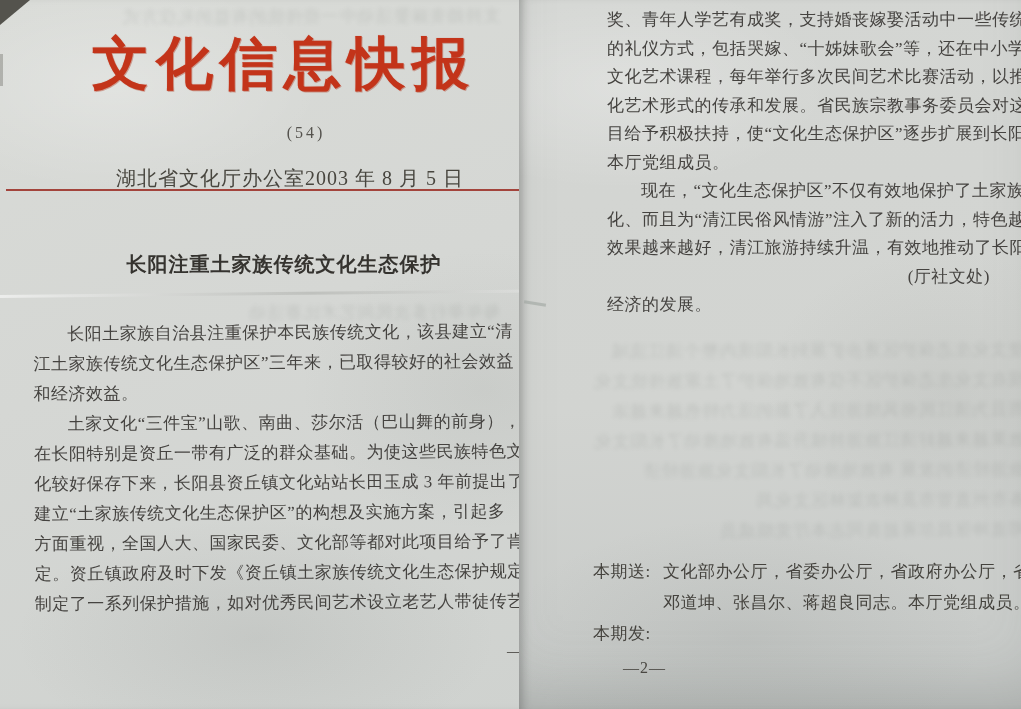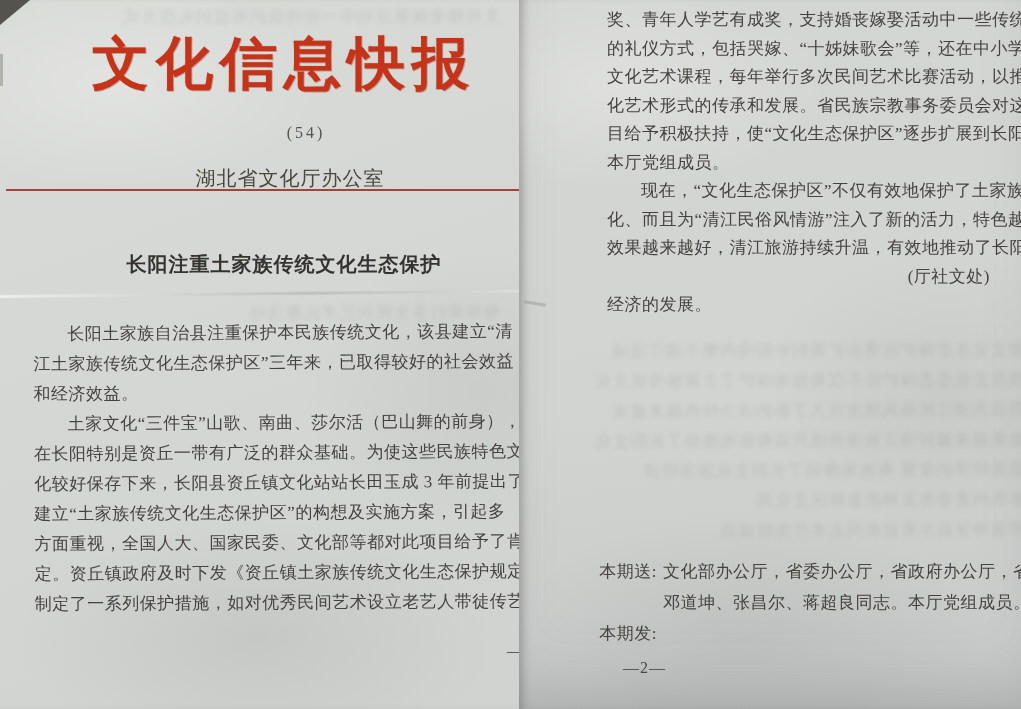--- a/index.html
+++ b/index.html
@@ -46,21 +46,21 @@
   .line{white-space:nowrap;}
   .ind{text-indent:2em;}
   .right{text-align:right;width:383px;white-space:nowrap;}
 
   .pagenum{position:absolute;font-size:16px;color:#4a4843;letter-spacing:1px;}
   .pagenum-1{top:642px;right:18px;}
   .pagenum-2{top:659px;left:104px;}
 
   .distribution{position:absolute;left:74px;top:556px;font-size:17px;color:#45433e;letter-spacing:.5px;}
   .dist-row{display:flex;line-height:31px;white-space:nowrap;}
-  .dist-label{width:70px;flex:0 0 70px;text-align:center;}
+  .dist-label{width:70px;flex:0 0 70px;}
 
   .ghost{position:absolute;filter:blur(2px);opacity:.13;color:#4b514c;
     font-size:17px;line-height:30px;letter-spacing:1px;transform:scaleX(-1) rotate(.3deg);}
   .ghost .line{white-space:nowrap;}
   .ghost-left-top{top:2px;left:110px;width:390px;}
   .ghost-left-mid{top:298px;left:228px;width:272px;}
   .ghost-right{top:336px;left:36px;width:470px;}
 </style>
 </head>
 <body>
@@ -74,20 +74,21 @@
     <div class="ghost ghost-left-top">
 
     <div class="line">支持婚丧嫁娶活动中一些传统的有益的礼仪方式</div>
       </div>
 
     <div class="masthead">文化信息快报</div>
     <div class="issue-no">(54)</div>
 
     <div class="info-row">
       <span>湖北省文化厅办公室</span>
+      <span>2003 年 8 月 5 日</span>
     </div>
     <div class="red-rule"></div>
 
     <div class="crease-left"></div>
 
     <div class="headline">长阳注重土家族传统文化生态保护</div>
 
     <div class="ghost ghost-left-mid">
 
     <div class="line">每年举行多次民间艺术比赛活动</div>

